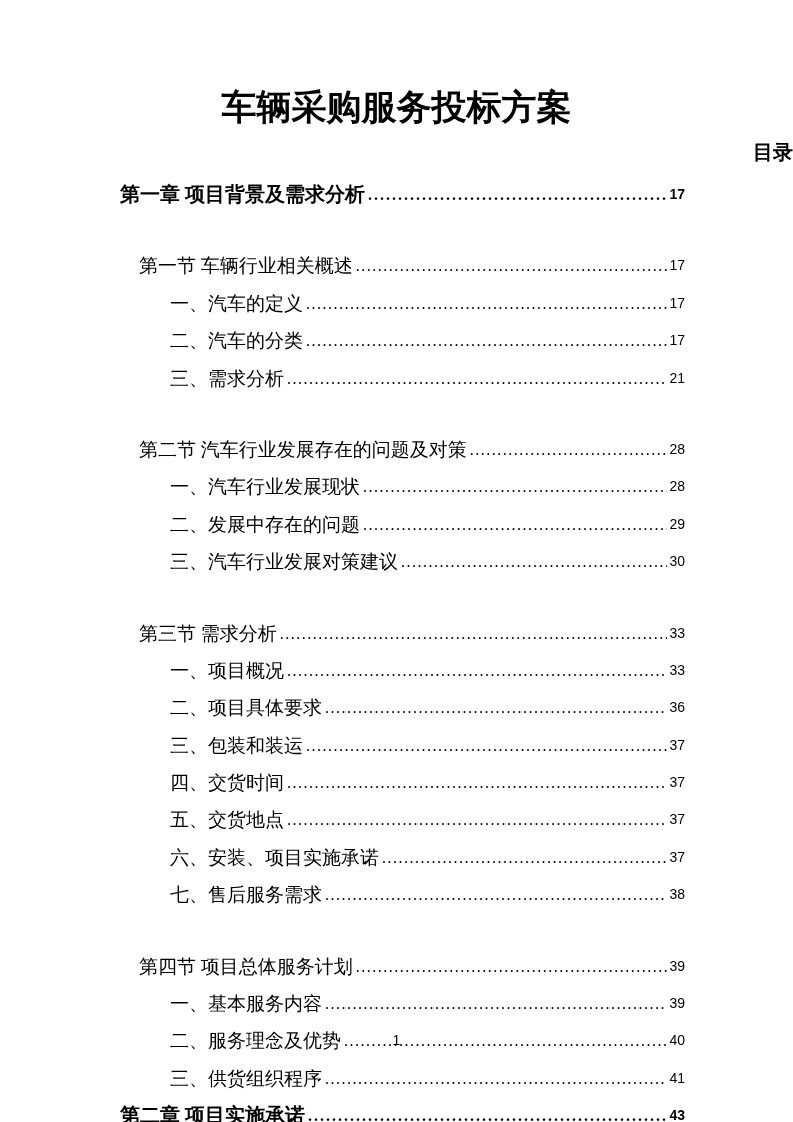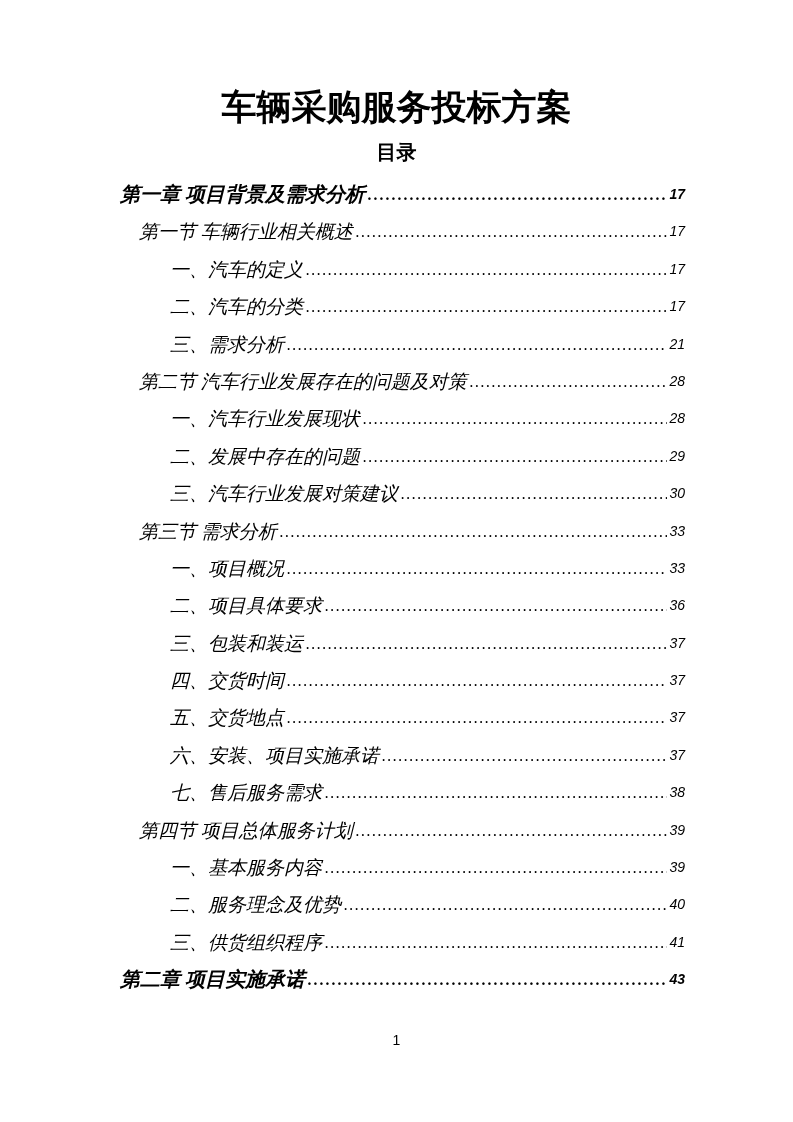--- a/index.html
+++ b/index.html
@@ -22,44 +22,43 @@
     margin: 0;
     text-align: center;
     font-size: 35px;
     line-height: 40px;
     font-weight: bold;
     letter-spacing: 0px;
     font-family: "Liberation Serif", "DejaVu Serif", serif;
   }
   .toc-heading {
     margin: 12px 0 0 0;
-    text-align: center;
+    text-align: right;
     font-size: 20px;
     line-height: 24px;
     font-weight: bold;
   }
   .toc-list {
     margin-top: 12px;
     margin-left: 120px;
     margin-right: 108px;
   }
   .toc-row {
     display: flex;
     align-items: flex-start;
     height: 37.4px;
     line-height: 37.4px;
     white-space: nowrap;
     font-size: 19px;
-    font-style: italic;
   }
   .toc-row.chapter {
     font-weight: bold;
     font-size: 20px;
   }
-  .toc-row.section { padding-left: 19px; }
+  .toc-row.section { padding-left: 19px; margin-top: 34px; }
   .toc-row.item    { padding-left: 50px; }
   .toc-text {
     flex: 0 0 auto;
   }
   .dots {
     flex: 1 1 auto;
     min-width: 0;
     overflow: hidden;
     white-space: nowrap;
     font-size: 16px;

